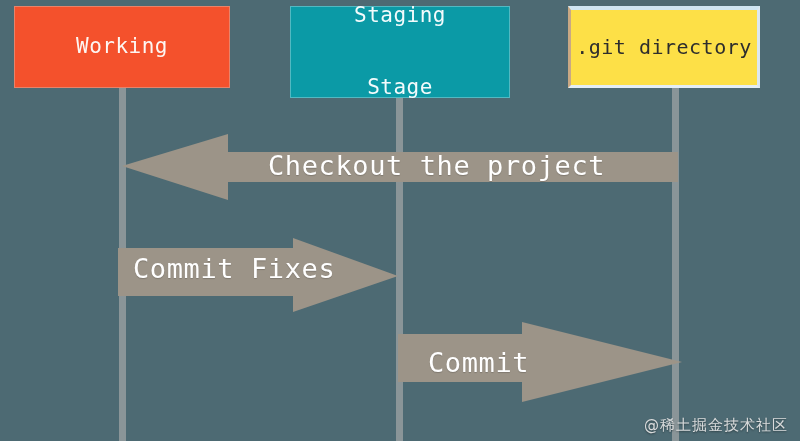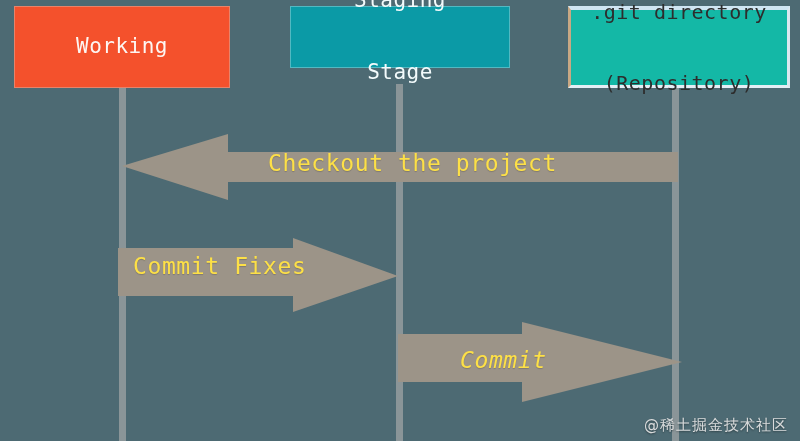--- a/index.html
+++ b/index.html
@@ -55,63 +55,63 @@
     width: 216px;
     height: 82px;
     background: #f4512c;
     color: #fdf6f2;
     border: 1px solid #e8836a;
   }
   .node-staging {
     left: 290px;
     top: 6px;
     width: 220px;
-    height: 62px;
+    height: 92px;
     background: #0b9aa6;
     color: #f3fbfc;
     border: 1px solid #52b9c2;
   }
   .node-repo {
     left: 568px;
     top: 6px;
-    width: 222px;
+    width: 192px;
     height: 82px;
-    background: #14b8a6;
+    background: #fde047;
     color: #2d2d2d;
     border-top: 4px solid #cfe5f2;
     border-left: 3px solid #c9a884;
     border-right: 3px solid #dce8f0;
     border-bottom: 3px solid #e4eef5;
     font-size: 20px;
   }
 
   
   .arrow-wrap {
     position: absolute;
   }
   .arrow-wrap svg {
     display: block;
   }
   .arrow-label {
     position: absolute;
-    color: #fde047;
-    font-size: 23px;
+    color: #ffffff;
+    font-size: 27px;
     letter-spacing: 0.6px;
     white-space: nowrap;
     text-shadow: 0 1px 1px rgba(0,0,0,0.18);
   }
 
   .arrow-checkout { left: 118px; top: 128px; }
   .label-checkout { left: 268px; top: 150px; }
 
   .arrow-stage { left: 118px; top: 238px; }
   .label-stage  { left: 133px; top: 253px; }
 
   .arrow-commit { left: 398px; top: 320px; }
-  .label-commit { left: 460px; top: 347px; font-style: italic; }
+  .label-commit { left: 428px; top: 347px; }
 
   
   .watermark {
     position: absolute;
     right: 12px;
     bottom: 6px;
     color: #e5e5e5;
     font-family: "DejaVu Sans", "Liberation Sans", sans-serif;
     font-size: 15px;
     opacity: 0.92;
@@ -133,21 +133,20 @@
     <span class="line">Working</span>
   </div>
 
   <div class="node node-staging">
     <span class="line">Staging</span>
     <span class="line">Stage</span>
   </div>
 
   <div class="node node-repo">
     <span class="line">.git directory</span>
-    <span class="line">(Repository)</span>
   </div>
 
   <div class="arrow-wrap arrow-checkout">
     <svg width="560" height="80" viewBox="0 0 560 80" xmlns="http://www.w3.org/2000/svg">
       <polygon points="4,38 110,6 110,24 560,24 560,54 110,54 110,72" fill="#9c9488"></polygon>
     </svg>
   </div>
   <div class="arrow-label label-checkout">Checkout the project</div>
 
   <div class="arrow-wrap arrow-stage">

